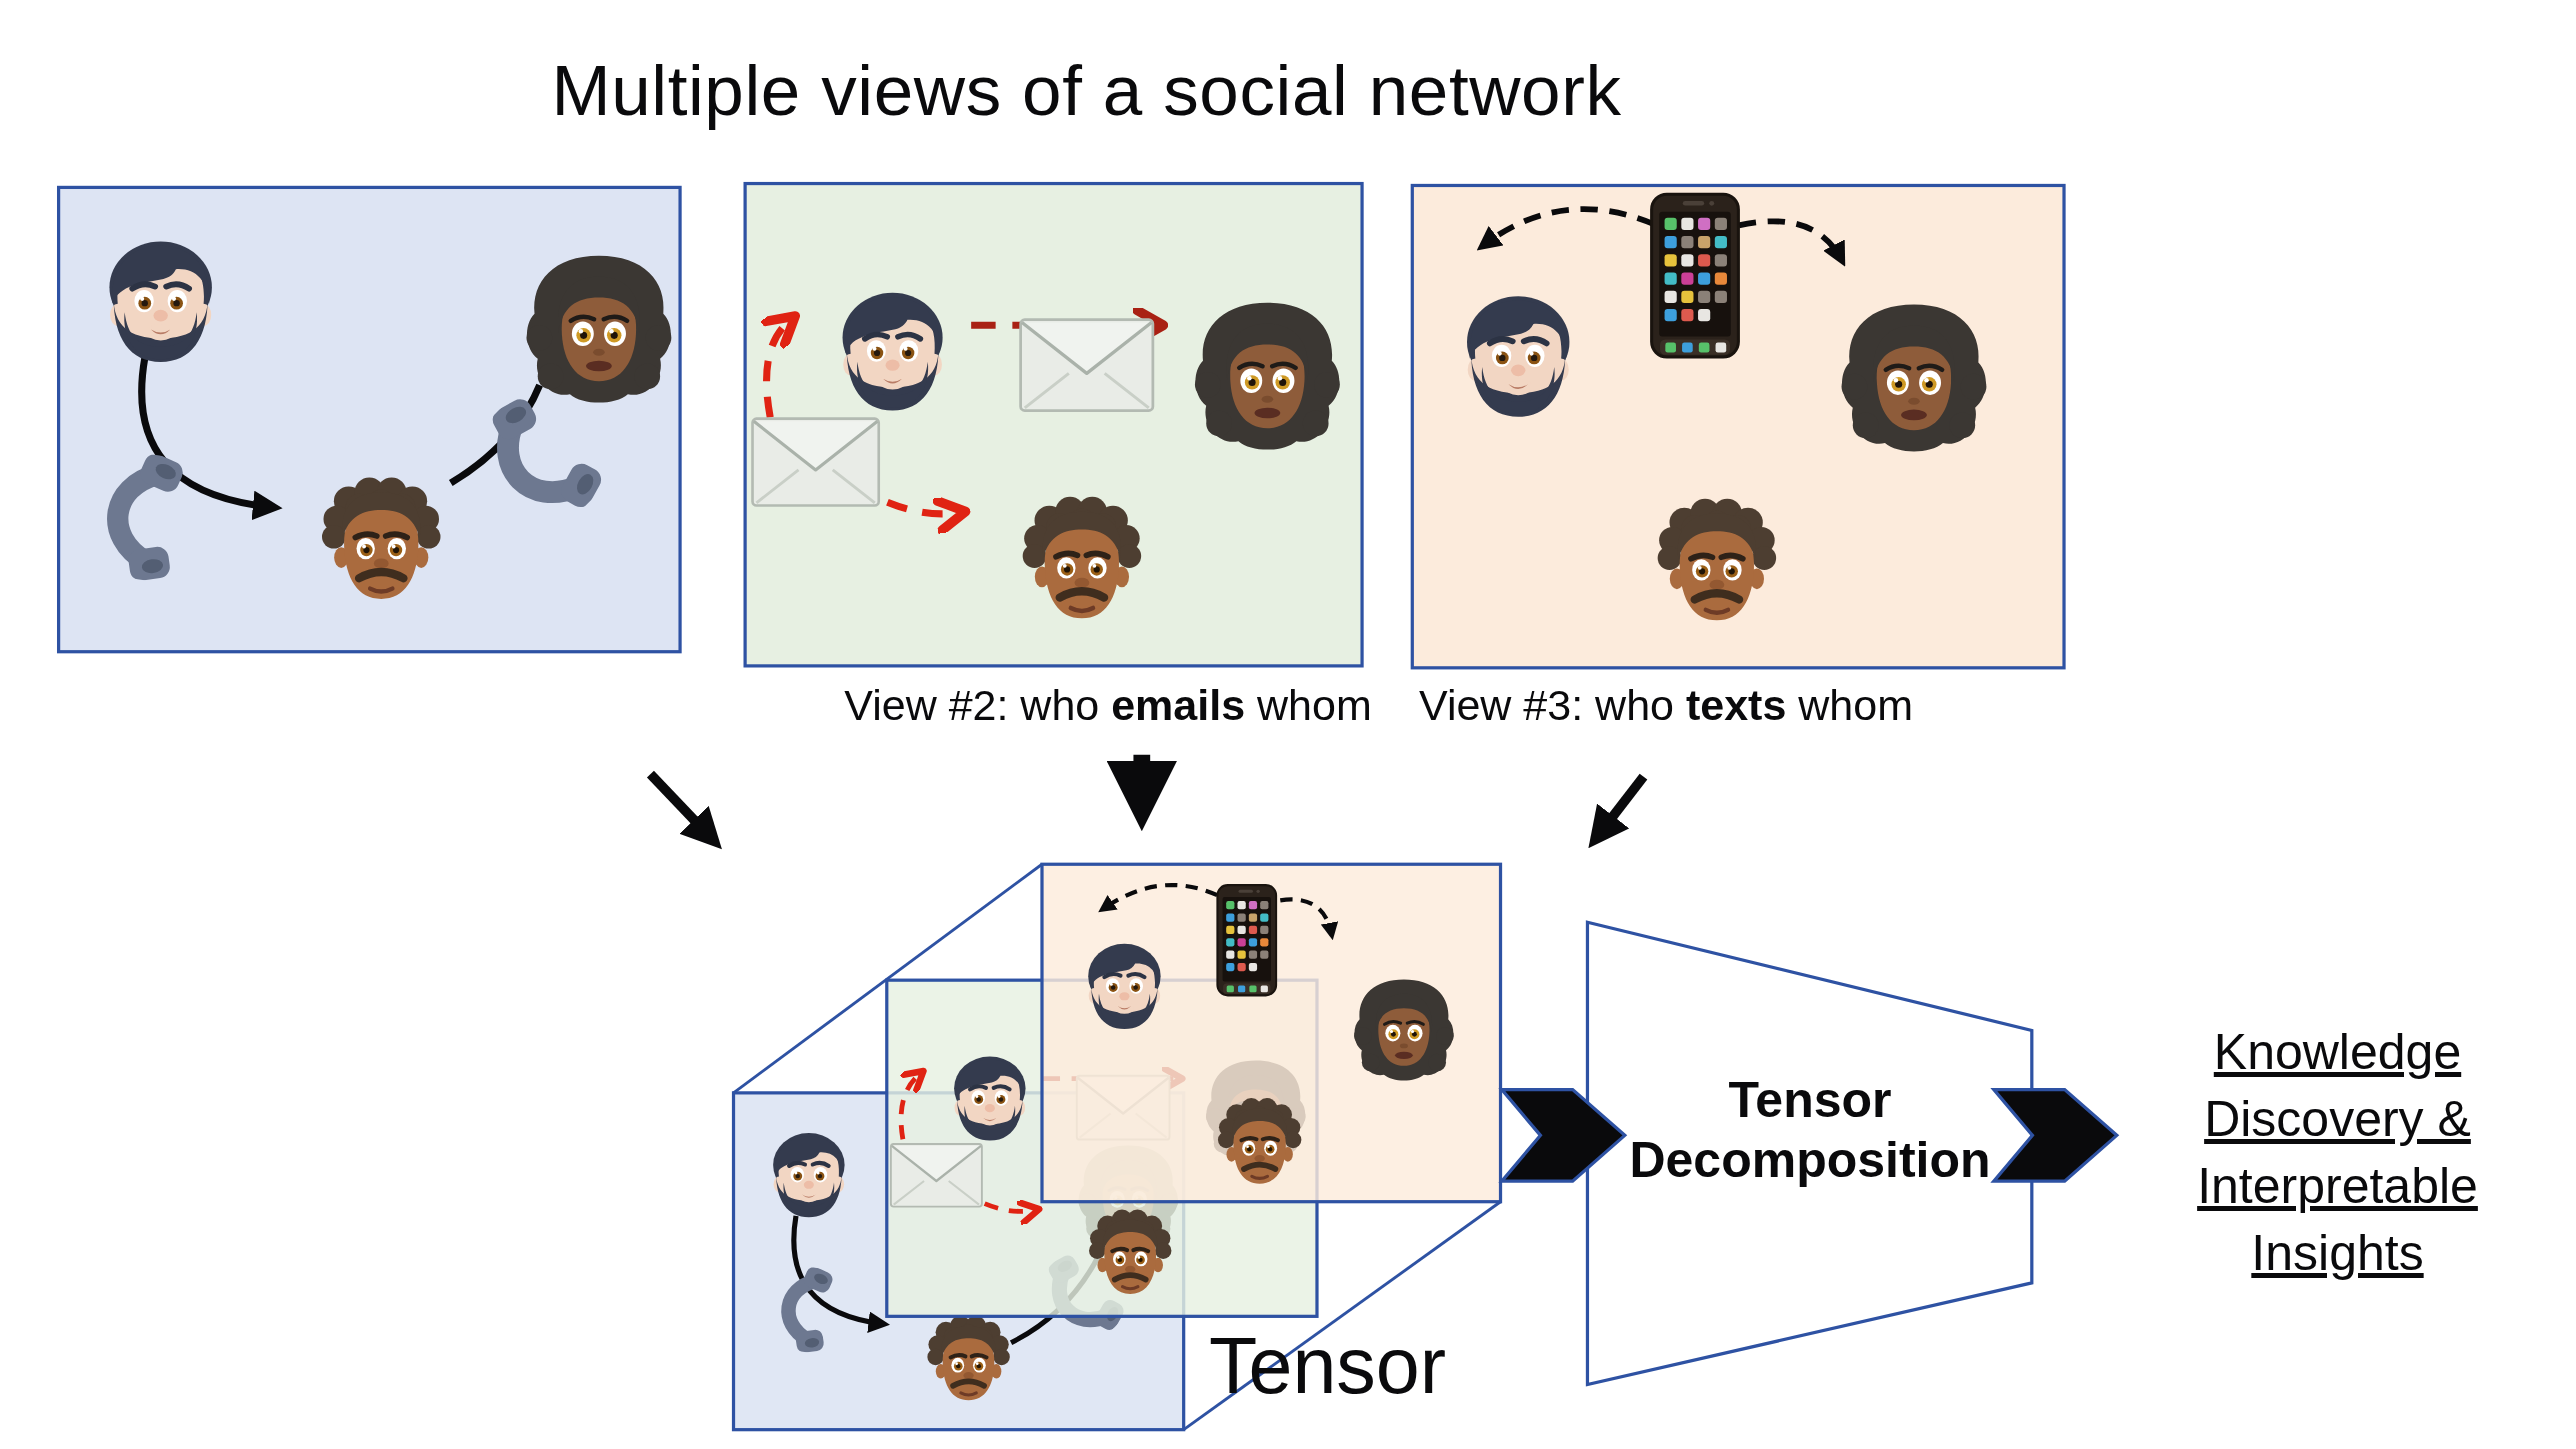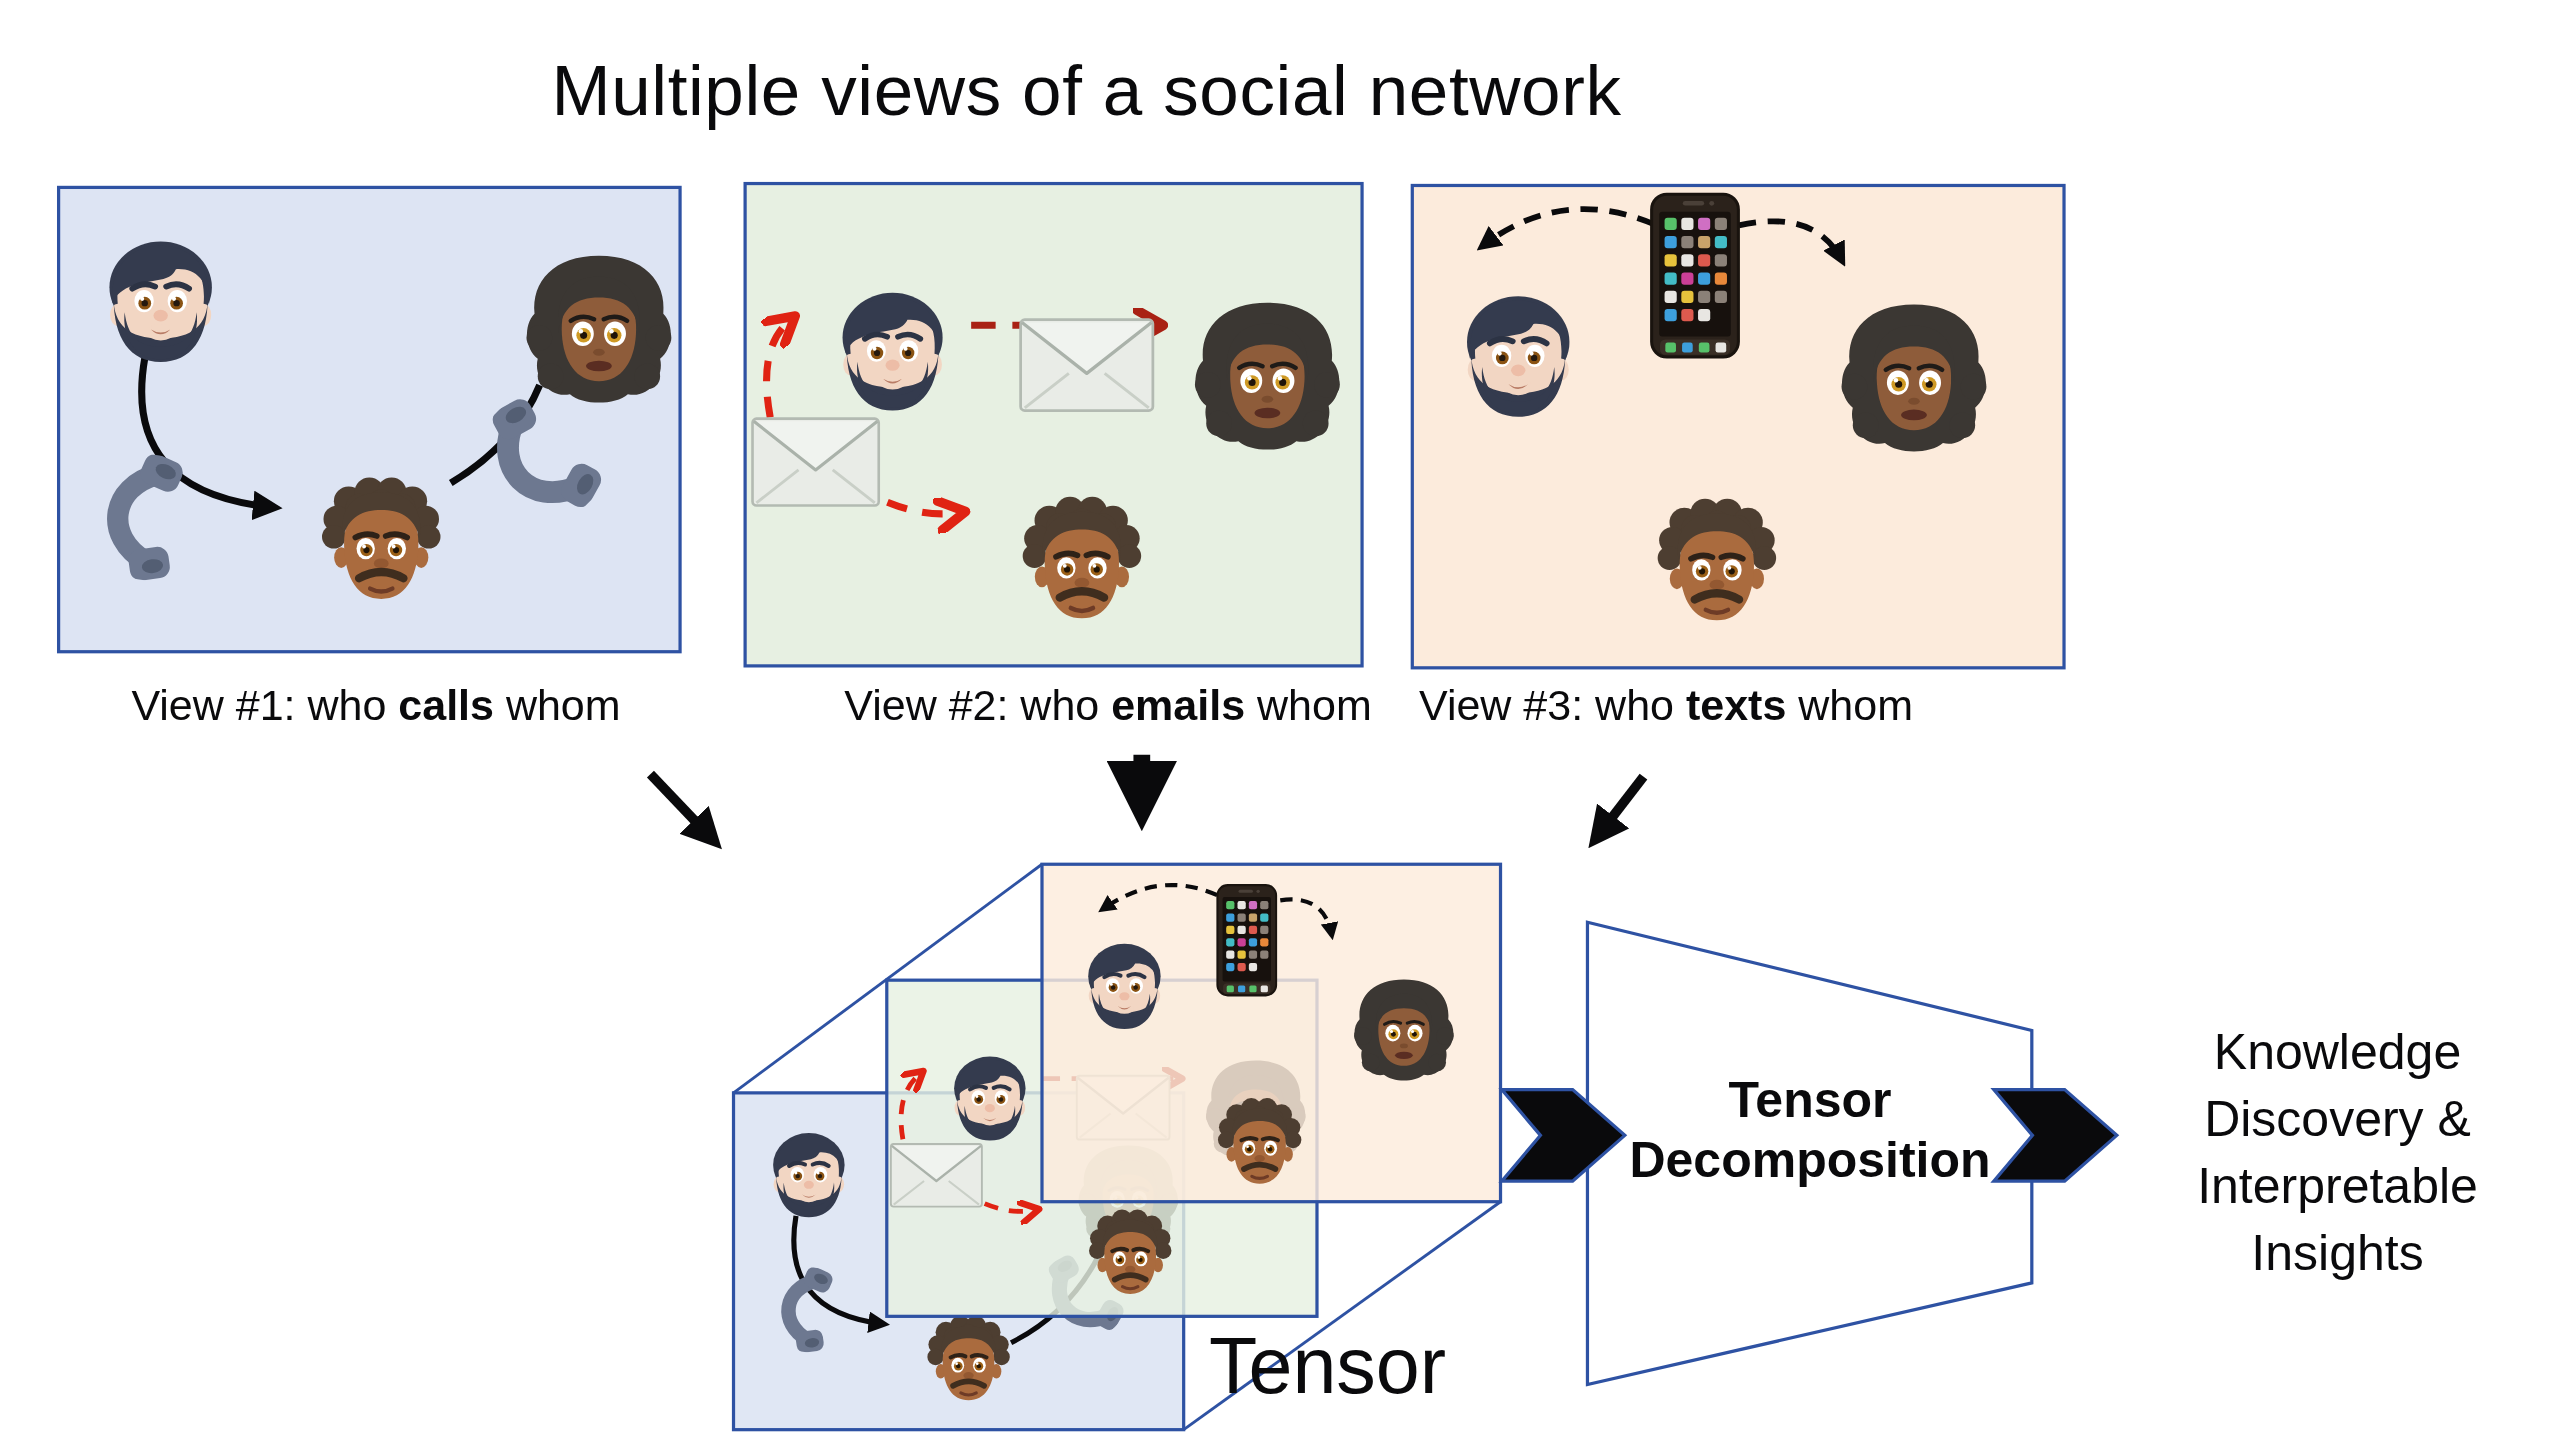--- a/index.html
+++ b/index.html
@@ -10,21 +10,21 @@
   .center{text-align:center;}
   .prel{white-space:pre-line;}
   .title{left:502px;top:50px;width:1169px;font-size:71px;font-weight:400;letter-spacing:0.6px;}
   .cap{font-size:43px;top:681px;}
   .cap b{font-weight:700;}
   .cap1{left:86px;width:580px;}
   .cap2{left:818px;width:580px;}
   .cap3{left:1376px;width:580px;}
   .tensor-label{left:1209px;top:1320px;font-size:79px;font-weight:400;}
   .decomp{left:1604px;top:1070px;width:412px;font-size:50px;font-weight:700;line-height:1.2;}
-  .outcome{left:2157px;top:1019px;width:361px;font-size:50px;font-weight:400;line-height:1.34;}
+  .outcome{left:2157px;top:1019px;width:361px;font-size:50px;font-weight:400;line-height:1.34;text-decoration:underline;}
   .stroke-navy{stroke:var(--navy);}
   .fill-p1{fill:var(--panel1);}
   .fill-p2{fill:var(--panel2);}
   .fill-p3{fill:var(--panel3);}
 </style>
 </head>
 <body>
 
 <div class="canvas">
 
@@ -246,21 +246,20 @@
     </g>
   </g>
 
   <polygon points="2465,1432 3155,1600 3155,1992 2465,2150" fill="#ffffff" class="stroke-navy" stroke-width="5"></polygon>
   <polygon points="2332,1692 2442,1692 2523,1763 2442,1834 2332,1834 2392,1763" style="fill:var(--ink)" class="stroke-navy" stroke-width="5"></polygon>
   <polygon points="3096,1692 3206,1692 3287,1763 3206,1834 3096,1834 3156,1763" style="fill:var(--ink)" class="stroke-navy" stroke-width="5"></polygon>
 </svg>
 
 <div class="txt title center">Multiple views of a social network</div>
 
-<div class="txt cap cap1 center"><span>View #1: who </span><b>calls</b><span> whom</span></div>
 
 <div class="txt cap cap2 center"><span>View #2: who </span><b>emails</b><span> whom</span></div>
 
 <div class="txt cap cap3 center"><span>View #3: who </span><b>texts</b><span> whom</span></div>
 
 <div class="txt tensor-label">Tensor</div>
 
 <div class="txt decomp center prel">Tensor
 Decomposition</div>
 

